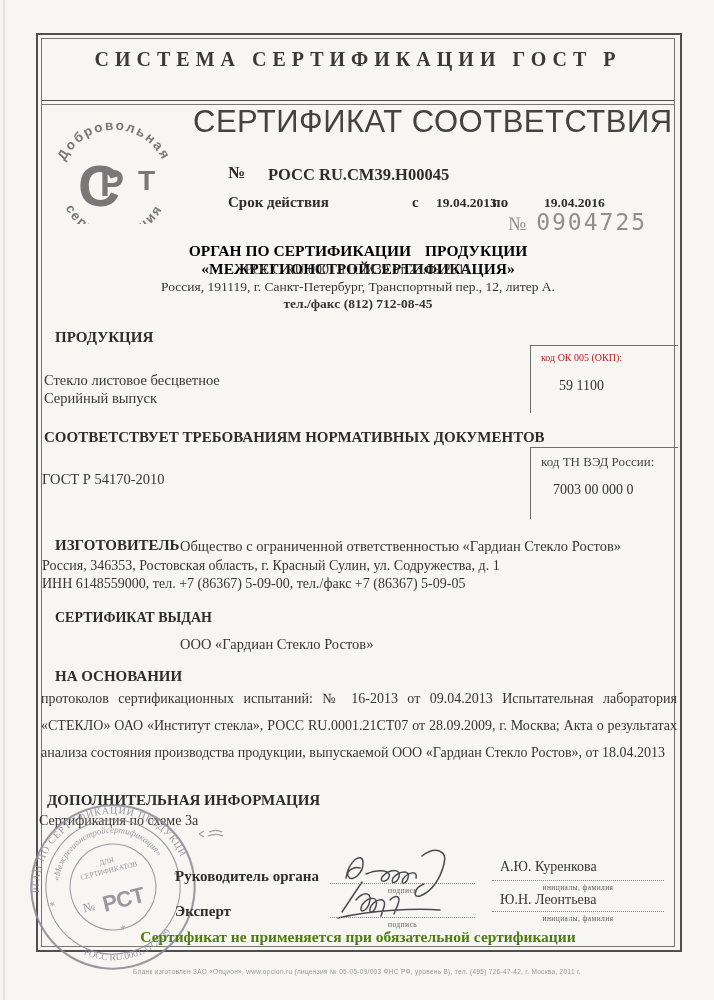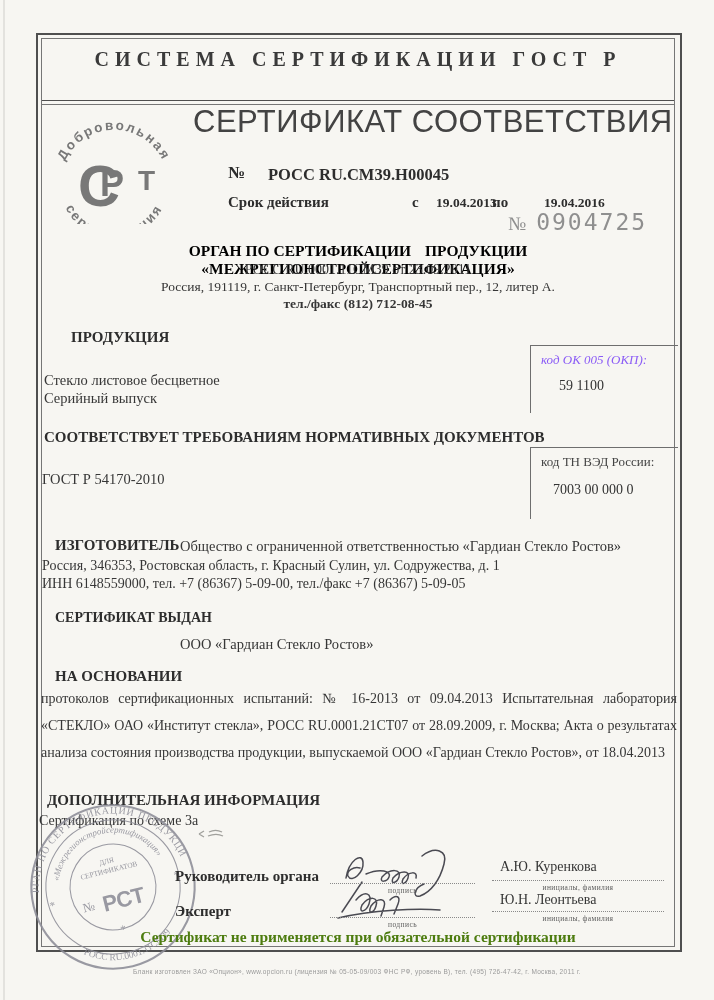--- a/index.html
+++ b/index.html
@@ -35,24 +35,24 @@
   .blank-num   { left:508px; top:209px; font-family:"DejaVu Sans Mono", monospace;
                  font-size:23px; color:#8f8f8f; letter-spacing:2px; font-weight:400; }
   .blank-num .no { font-family:"Liberation Serif", serif; font-size:19px; margin-right:8px; }
 
   .org-line1 { top:242px; font-size:15.5px; font-weight:bold; color:#000000; }
   .org-line1 .gap { display:inline-block; width:14px; }
   .org-line2 { top:262px; font-size:14px; }
   .org-line3 { top:279px; font-size:13.5px; }
   .org-line4 { top:296px; font-size:13.5px;font-weight:bold; }
 
-  .product-label { left:55px; top:329px; font-size:15px;margin-left:16px; }
+  .product-label { left:55px; top:329px; font-size:15px; }
   .code-box { border-top:1px solid #6e6e6e; border-left:1px solid #6e6e6e; }
   .box-okp { left:530px; top:345px; width:148px; height:68px; }
-  .box-okp .code-lbl { position:absolute; left:10px; top:6px;  font-size:13px; color:#8b5cf6;font-style:italic; }
+  .box-okp .code-lbl { position:absolute; left:10px; top:6px;  font-size:10px; color:#b91c1c; }
   .box-okp .code-val { position:absolute; left:28px; top:32px; font-size:14px; color:#333; }
   .product-line1 { left:44px; top:372px; font-size:14.5px; }
   .product-line2 { left:44px; top:390px; font-size:14.5px; }
 
   .conf-label { left:44px; top:429px; font-size:15px; }
   .box-tnved { left:530px; top:447px; width:148px; height:72px; }
   .box-tnved .code-lbl { position:absolute; left:10px; top:6px;  font-size:13px; color:#444; }
   .box-tnved .code-val { position:absolute; left:22px; top:34px; font-size:14px; color:#333; }
   .standard { left:42px; top:471px; font-size:14.5px; }
 

